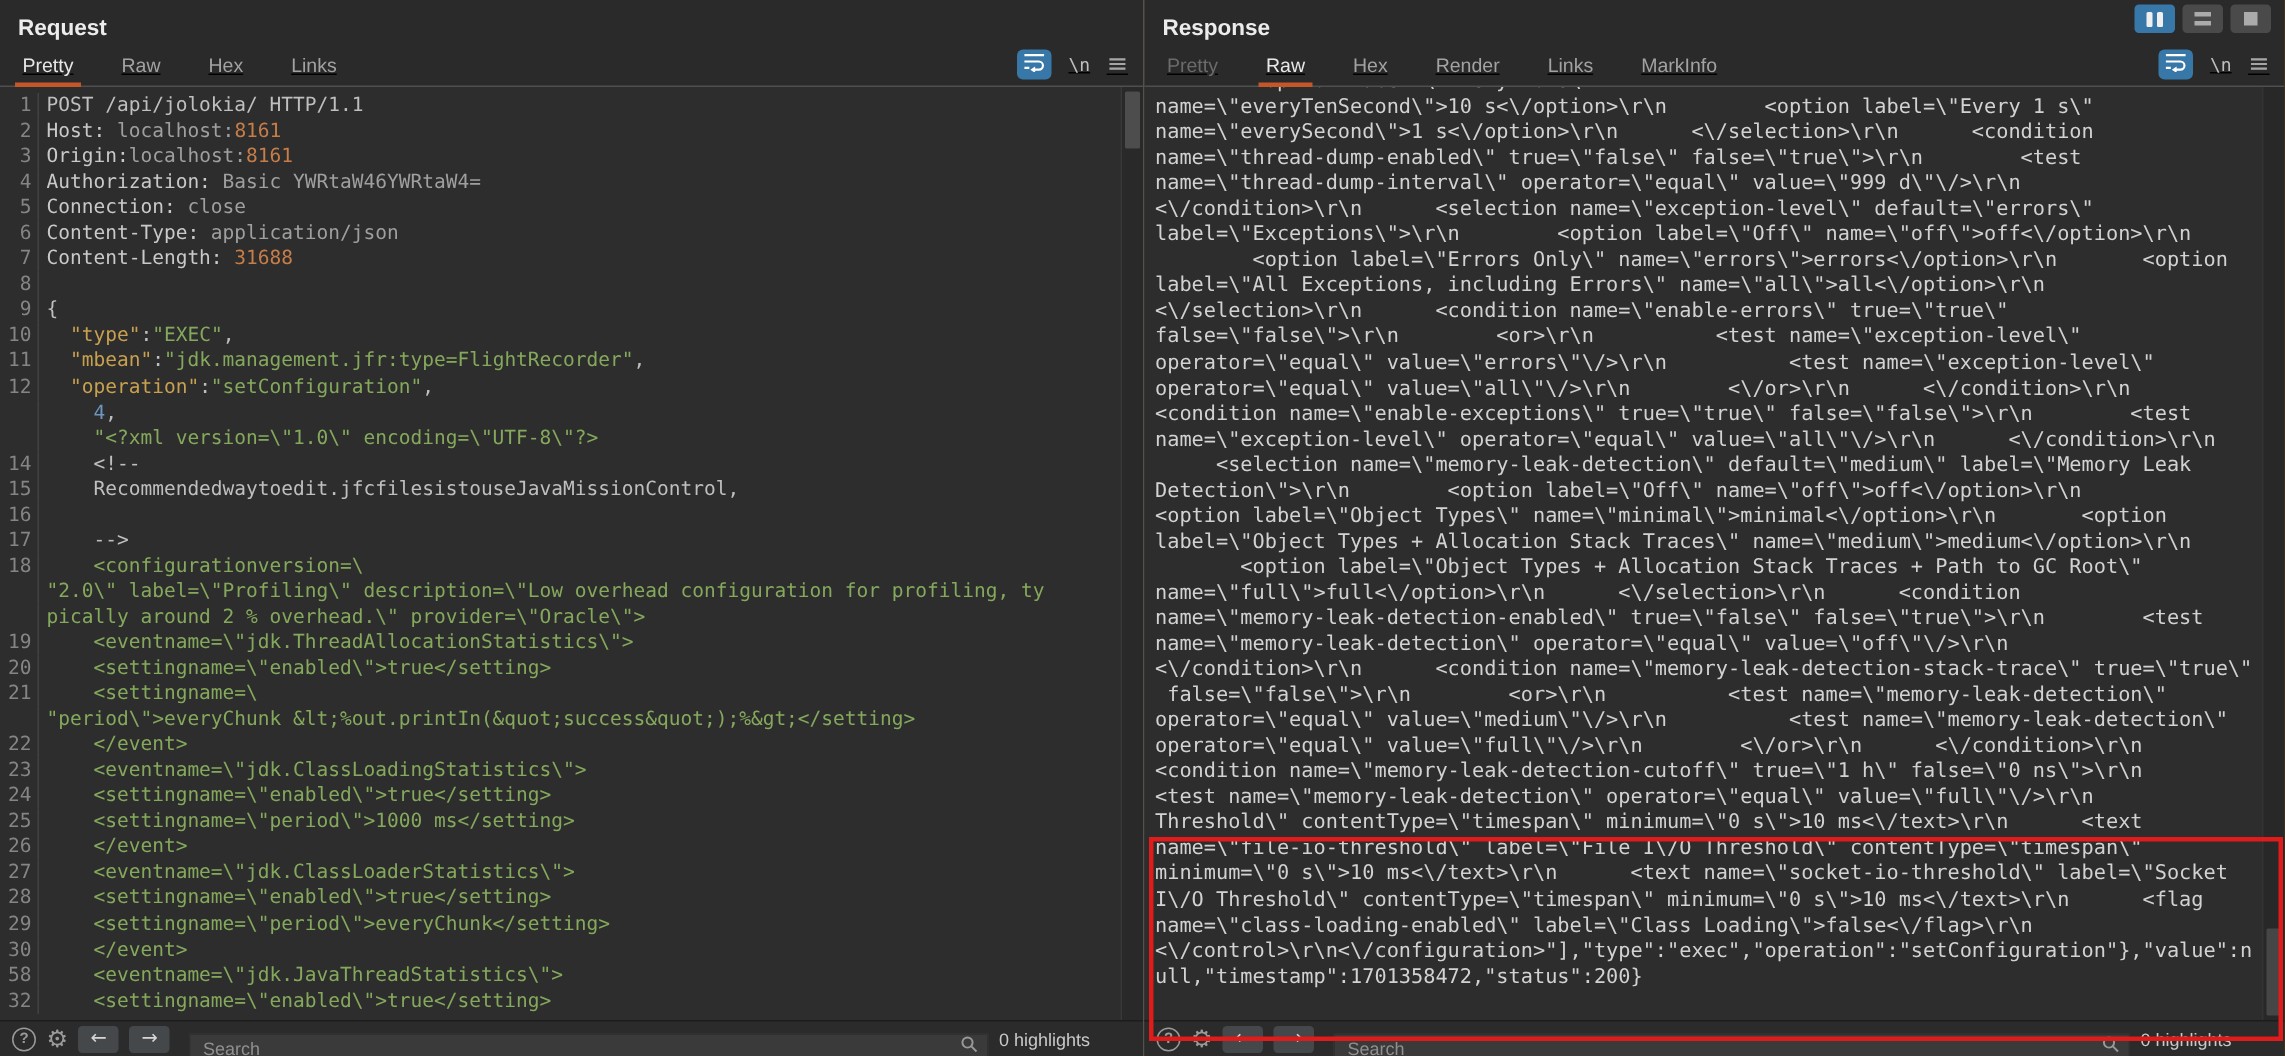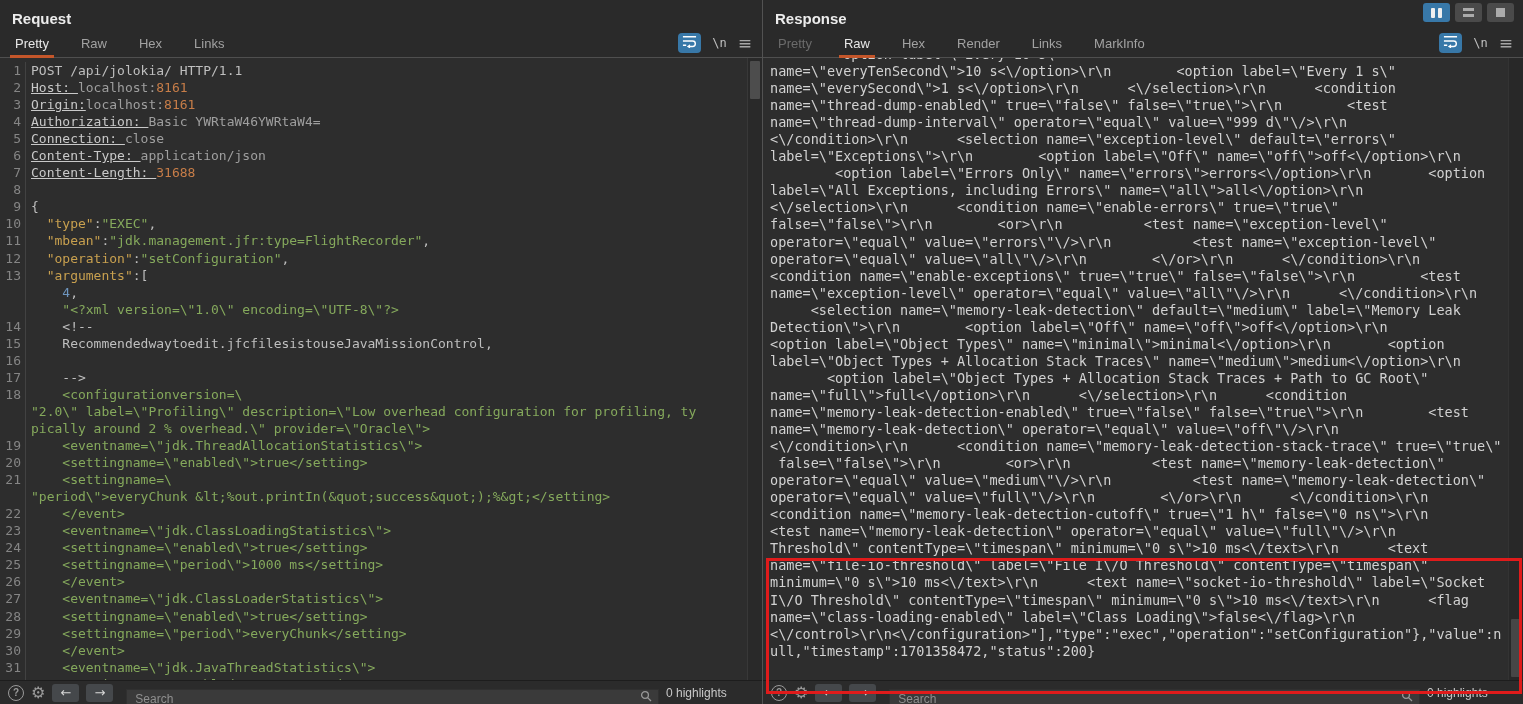--- a/index.html
+++ b/index.html
@@ -2,37 +2,37 @@
 <html><head>
 <meta charset="utf-8">
 <style>
   html,body{margin:0;padding:0;background:#272727;}
   .app{position:relative;width:1523px;height:704px;overflow:hidden;background:#a16207;
        font-family:"Liberation Sans",sans-serif;-webkit-font-smoothing:antialiased;display:flex;}
   .panel{display:flex;flex-direction:column;height:704px;position:relative;background:#2a2a2a;}
   .panel.left{width:762px;border-right:1px solid #525252;}
   .panel.right{flex:1;}
   .ptitle{height:22px;padding:10px 0 2px 12px;font-size:15px;font-weight:bold;color:#ececec;}
-  .tabbar{display:flex;align-items:flex-end;height:23px;border-bottom:1px solid #4f4f4f;padding:0 10px 0 10px;}
+  .tabbar{display:flex;align-items:flex-end;height:23px;border-bottom:1px solid #4f4f4f;padding:0 10px 0 10px;text-decoration:underline;}
   .tab{font-size:13px;color:#a2a2a2;padding:0 5px 6px 5px;margin-right:22px;position:relative;cursor:default;}
   .tab.active{color:#e8e8e8;}
   .tab.active::after{content:"";position:absolute;left:0;right:0;bottom:-1px;height:3px;background:#c4562a;}
   .tab.dim{color:#6b6b6b;}
   .tab-tools{margin-left:auto;display:flex;align-items:center;gap:11px;padding-bottom:4px;}
   .wrapbtn{width:23px;height:20px;background:#3878a8;border-radius:4px;display:flex;align-items:center;justify-content:center;}
   .nl-label{font-family:"DejaVu Sans Mono",monospace;font-size:12px;color:#c0c0c0;}
   .menu-glyph{font-family:"DejaVu Sans",sans-serif;font-size:17px;color:#a6a6a6;line-height:14px;}
   .editor{flex:1;overflow:hidden;background:#2d2d2d;position:relative;}
   .editor.req{padding-top:4px;}
   .editor.res{padding:0 16px 0 7px;}
   .crow{display:flex;height:17.05px;line-height:17.05px;white-space:pre;
         font-family:"DejaVu Sans Mono",monospace;font-size:13px;}
   .ln{width:21px;flex:none;text-align:right;padding-right:4px;color:#858585;border-right:1px solid #424242;margin-right:5px;}
   .codeln{white-space:pre;}
-  .tk-p{color:#bfbfbf;margin-top:24px;} .tk-h{color:#c9c9c9;text-decoration:underline;} .tk-v{color:#9f9f9f;}
+  .tk-p{color:#bfbfbf;margin-top:24px;} .tk-h{color:#c9c9c9;} .tk-v{color:#9f9f9f;}
   .tk-n{color:#c77d48;} .tk-k{color:#c8a04f;} .tk-s{color:#85a95c;} .tk-b{color:#6d95be;}
   .rrow{height:17.05px;line-height:17.05px;white-space:pre;overflow:hidden;
         font-family:"DejaVu Sans Mono",monospace;font-size:13.5px;color:#d2d2d2;}
   .rrow:first-child{margin-top:-12px;}
   .vscroll{position:absolute;top:0;right:0;bottom:0;width:14px;background:#292929;border-left:1px solid #383838;}
   .vthumb{position:absolute;left:2px;right:2px;background:#4d4d4d;border-radius:1px;}
   .sbar{height:23px;background:#2b2b2b;border-top:1px solid #1d1d1d;display:flex;align-items:center;
         padding:0 8px;gap:7px;font-size:12px;flex:none;}
   .qicon{width:14px;height:14px;border:1.5px solid #9a9a9a;border-radius:50%;color:#9a9a9a;
          font-size:10px;font-weight:bold;display:flex;align-items:center;justify-content:center;flex:none;}
@@ -90,21 +90,20 @@
           <div class="crow"><span class="ln">3</span><span class="codeln"><span class="tk-h">Origin:</span><span class="tk-v">localhost:</span><span class="tk-n">8161</span></span></div>
           <div class="crow"><span class="ln">4</span><span class="codeln"><span class="tk-h">Authorization: </span><span class="tk-v">Basic YWRtaW46YWRtaW4=</span></span></div>
           <div class="crow"><span class="ln">5</span><span class="codeln"><span class="tk-h">Connection: </span><span class="tk-v">close</span></span></div>
           <div class="crow"><span class="ln">6</span><span class="codeln"><span class="tk-h">Content-Type: </span><span class="tk-v">application/json</span></span></div>
           <div class="crow"><span class="ln">7</span><span class="codeln"><span class="tk-h">Content-Length: </span><span class="tk-n">31688</span></span></div>
           <div class="crow"><span class="ln">8</span><span class="codeln"></span></div>
           <div class="crow"><span class="ln">9</span><span class="codeln"><span class="tk-p">{</span></span></div>
           <div class="crow"><span class="ln">10</span><span class="codeln"><span class="tk-p">  </span><span class="tk-k">"type"</span><span class="tk-p">:</span><span class="tk-s">"EXEC"</span><span class="tk-p">,</span></span></div>
           <div class="crow"><span class="ln">11</span><span class="codeln"><span class="tk-p">  </span><span class="tk-k">"mbean"</span><span class="tk-p">:</span><span class="tk-s">"jdk.management.jfr:type=FlightRecorder"</span><span class="tk-p">,</span></span></div>
           <div class="crow"><span class="ln">12</span><span class="codeln"><span class="tk-p">  </span><span class="tk-k">"operation"</span><span class="tk-p">:</span><span class="tk-s">"setConfiguration"</span><span class="tk-p">,</span></span></div>
-          <div class="crow"><span class="ln">13</span><span class="codeln"><span class="tk-p">  </span><span class="tk-k">"arguments"</span><span class="tk-p">:[</span></span></div>
           <div class="crow"><span class="ln"></span><span class="codeln"><span class="tk-p">    </span><span class="tk-b">4</span><span class="tk-p">,</span></span></div>
           <div class="crow"><span class="ln"></span><span class="codeln"><span class="tk-s">    "&lt;?xml version=\"1.0\" encoding=\"UTF-8\"?&gt;</span></span></div>
           <div class="crow"><span class="ln">14</span><span class="codeln"><span class="tk-p">    &lt;!--</span></span></div>
           <div class="crow"><span class="ln">15</span><span class="codeln"><span class="tk-p">    Recommendedwaytoedit.jfcfilesistouseJavaMissionControl,</span></span></div>
           <div class="crow"><span class="ln">16</span></div>
           <div class="crow"><span class="ln">17</span><span class="codeln"><span class="tk-p">    --&gt;</span></span></div>
           <div class="crow"><span class="ln">18</span><span class="codeln"><span class="tk-s">    &lt;configurationversion=\</span></span></div>
           <div class="crow"><span class="ln"></span><span class="codeln"><span class="tk-s">"2.0\" label=\"Profiling\" description=\"Low overhead configuration for profiling, ty</span></span></div>
           <div class="crow"><span class="ln"></span><span class="codeln"><span class="tk-s">pically around 2 % overhead.\" provider=\"Oracle\"&gt;</span></span></div>
           <div class="crow"><span class="ln">19</span><span class="codeln"><span class="tk-s">    &lt;eventname=\"jdk.ThreadAllocationStatistics\"&gt;</span></span></div>
@@ -113,21 +112,21 @@
           <div class="crow"><span class="ln"></span><span class="codeln"><span class="tk-s">"period\"&gt;everyChunk &amp;lt;%out.printIn(&amp;quot;success&amp;quot;);%&amp;gt;&lt;/setting&gt;</span></span></div>
           <div class="crow"><span class="ln">22</span><span class="codeln"><span class="tk-s">    &lt;/event&gt;</span></span></div>
           <div class="crow"><span class="ln">23</span><span class="codeln"><span class="tk-s">    &lt;eventname=\"jdk.ClassLoadingStatistics\"&gt;</span></span></div>
           <div class="crow"><span class="ln">24</span><span class="codeln"><span class="tk-s">    &lt;settingname=\"enabled\"&gt;true&lt;/setting&gt;</span></span></div>
           <div class="crow"><span class="ln">25</span><span class="codeln"><span class="tk-s">    &lt;settingname=\"period\"&gt;1000 ms&lt;/setting&gt;</span></span></div>
           <div class="crow"><span class="ln">26</span><span class="codeln"><span class="tk-s">    &lt;/event&gt;</span></span></div>
           <div class="crow"><span class="ln">27</span><span class="codeln"><span class="tk-s">    &lt;eventname=\"jdk.ClassLoaderStatistics\"&gt;</span></span></div>
           <div class="crow"><span class="ln">28</span><span class="codeln"><span class="tk-s">    &lt;settingname=\"enabled\"&gt;true&lt;/setting&gt;</span></span></div>
           <div class="crow"><span class="ln">29</span><span class="codeln"><span class="tk-s">    &lt;settingname=\"period\"&gt;everyChunk&lt;/setting&gt;</span></span></div>
           <div class="crow"><span class="ln">30</span><span class="codeln"><span class="tk-s">    &lt;/event&gt;</span></span></div>
-          <div class="crow"><span class="ln">31</span><span class="codeln"><span class="tk-s">    &lt;eventname=\"jdk.JavaThreadStatistics\"&gt;</span></span></div>
+          <div class="crow"><span class="ln">58</span><span class="codeln"><span class="tk-s">    &lt;eventname=\"jdk.JavaThreadStatistics\"&gt;</span></span></div>
           <div class="crow"><span class="ln">32</span><span class="codeln"><span class="tk-s">    &lt;settingname=\"enabled\"&gt;true&lt;/setting&gt;</span></span></div>
         </div>
       <div class="vscroll">
         <div class="vthumb" style="top:3px;height:38px;"></div>
       </div>
     </div>
     <div class="sbar">
       <div class="qicon">?</div>
       <span class="gear">⚙</span>
       <div class="navbtn">

